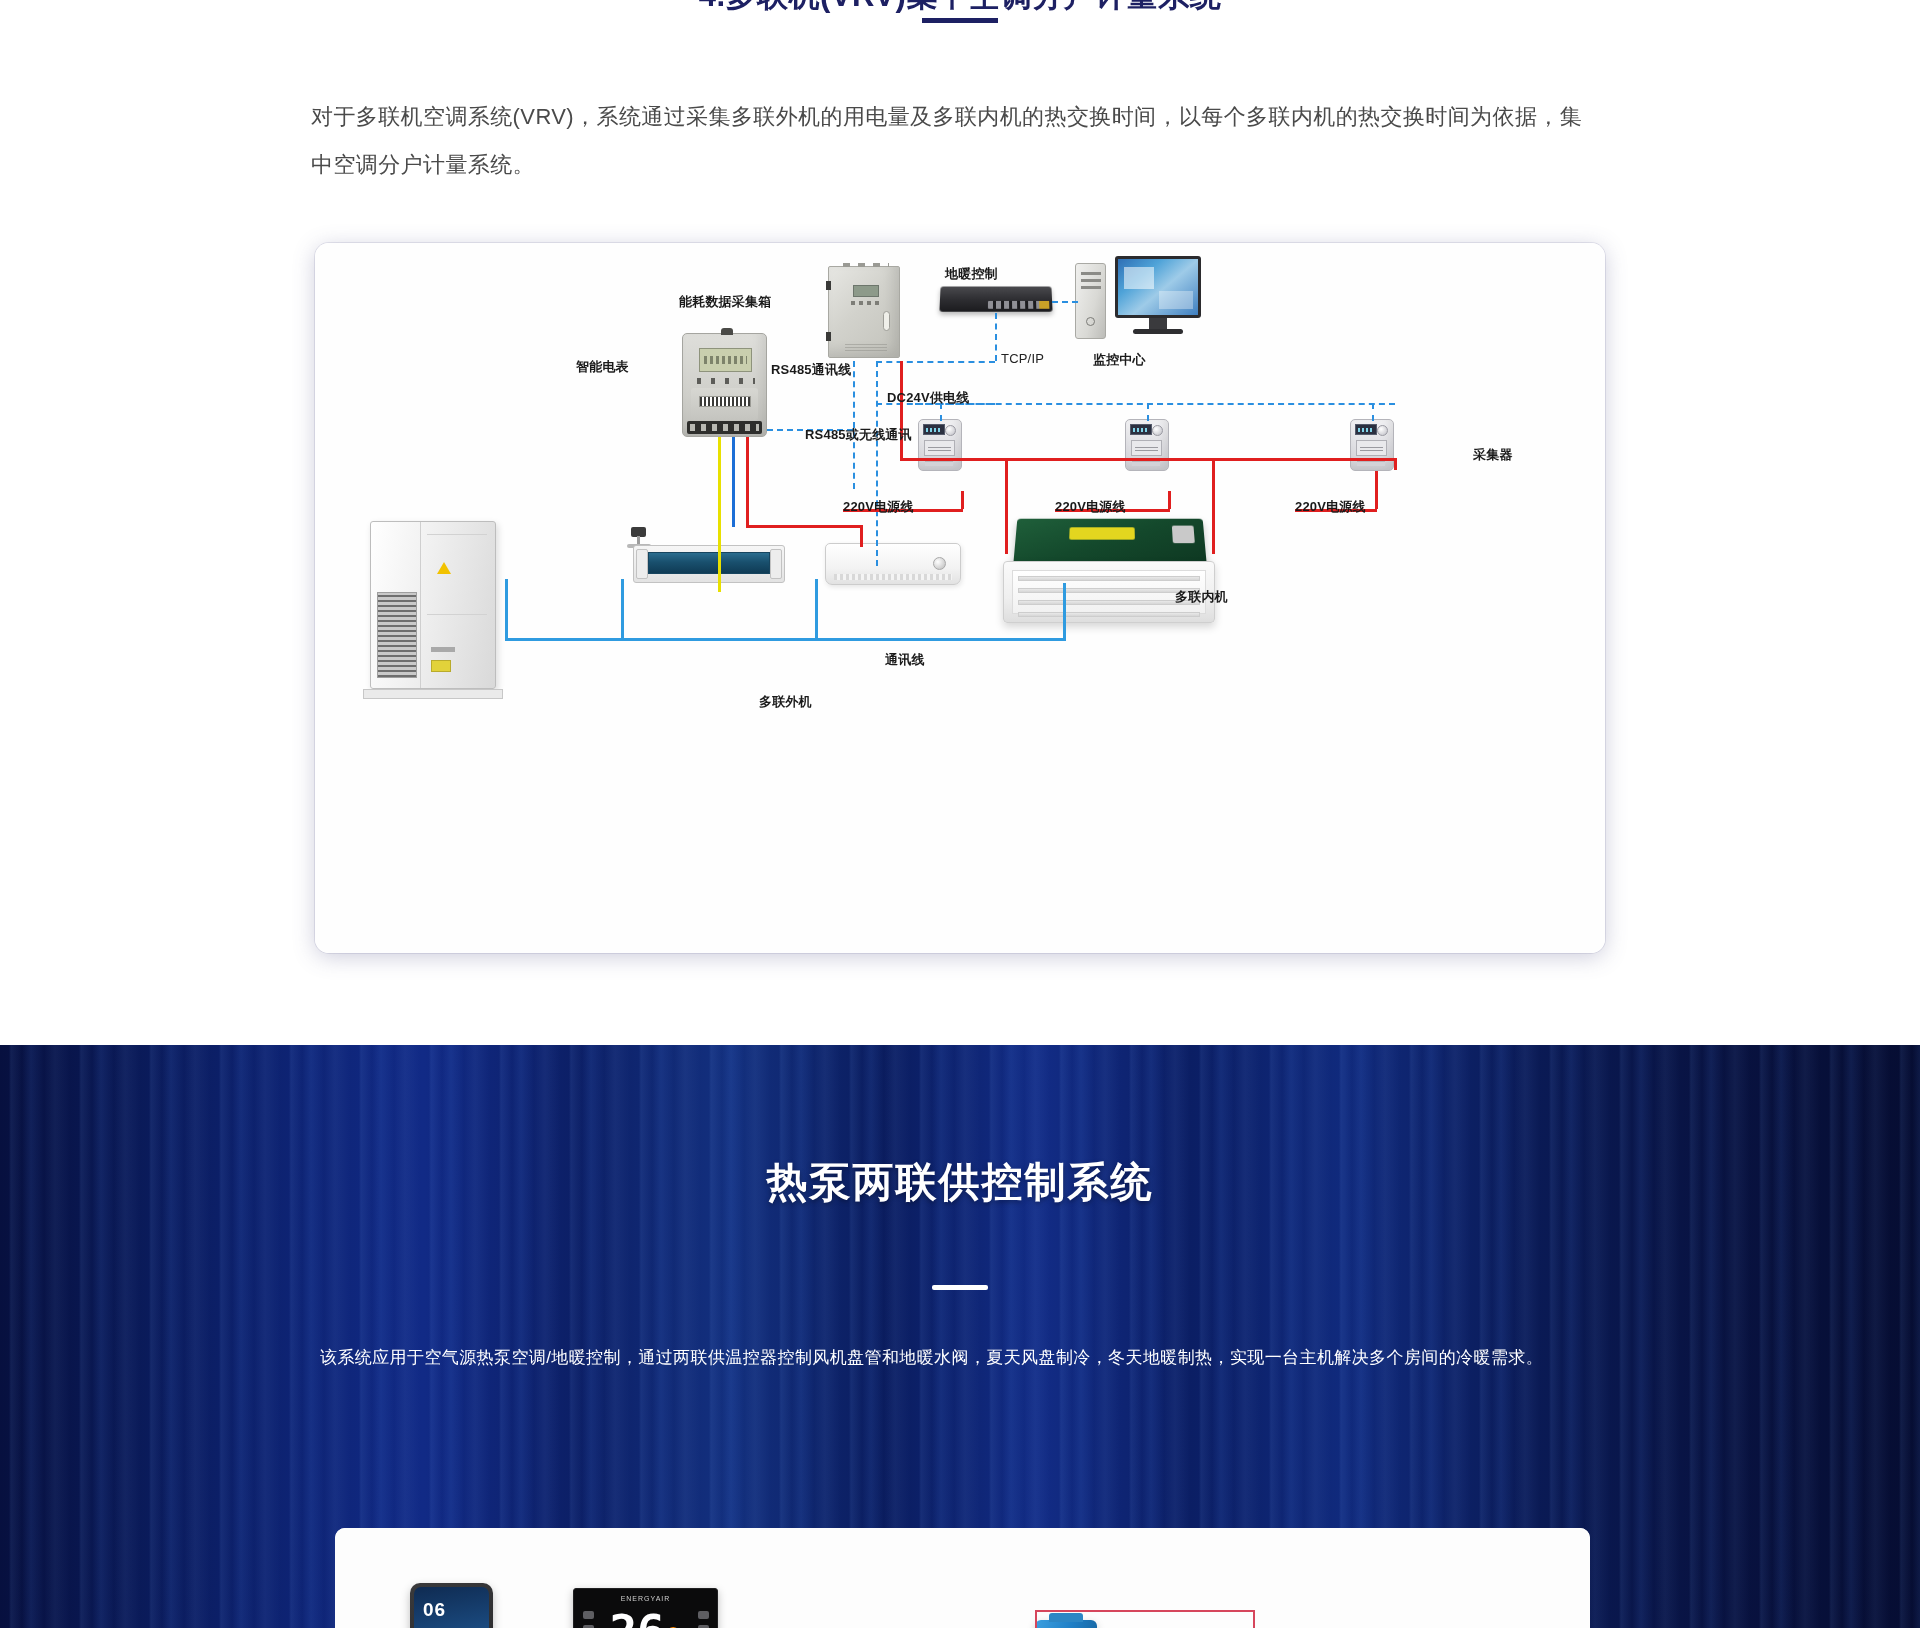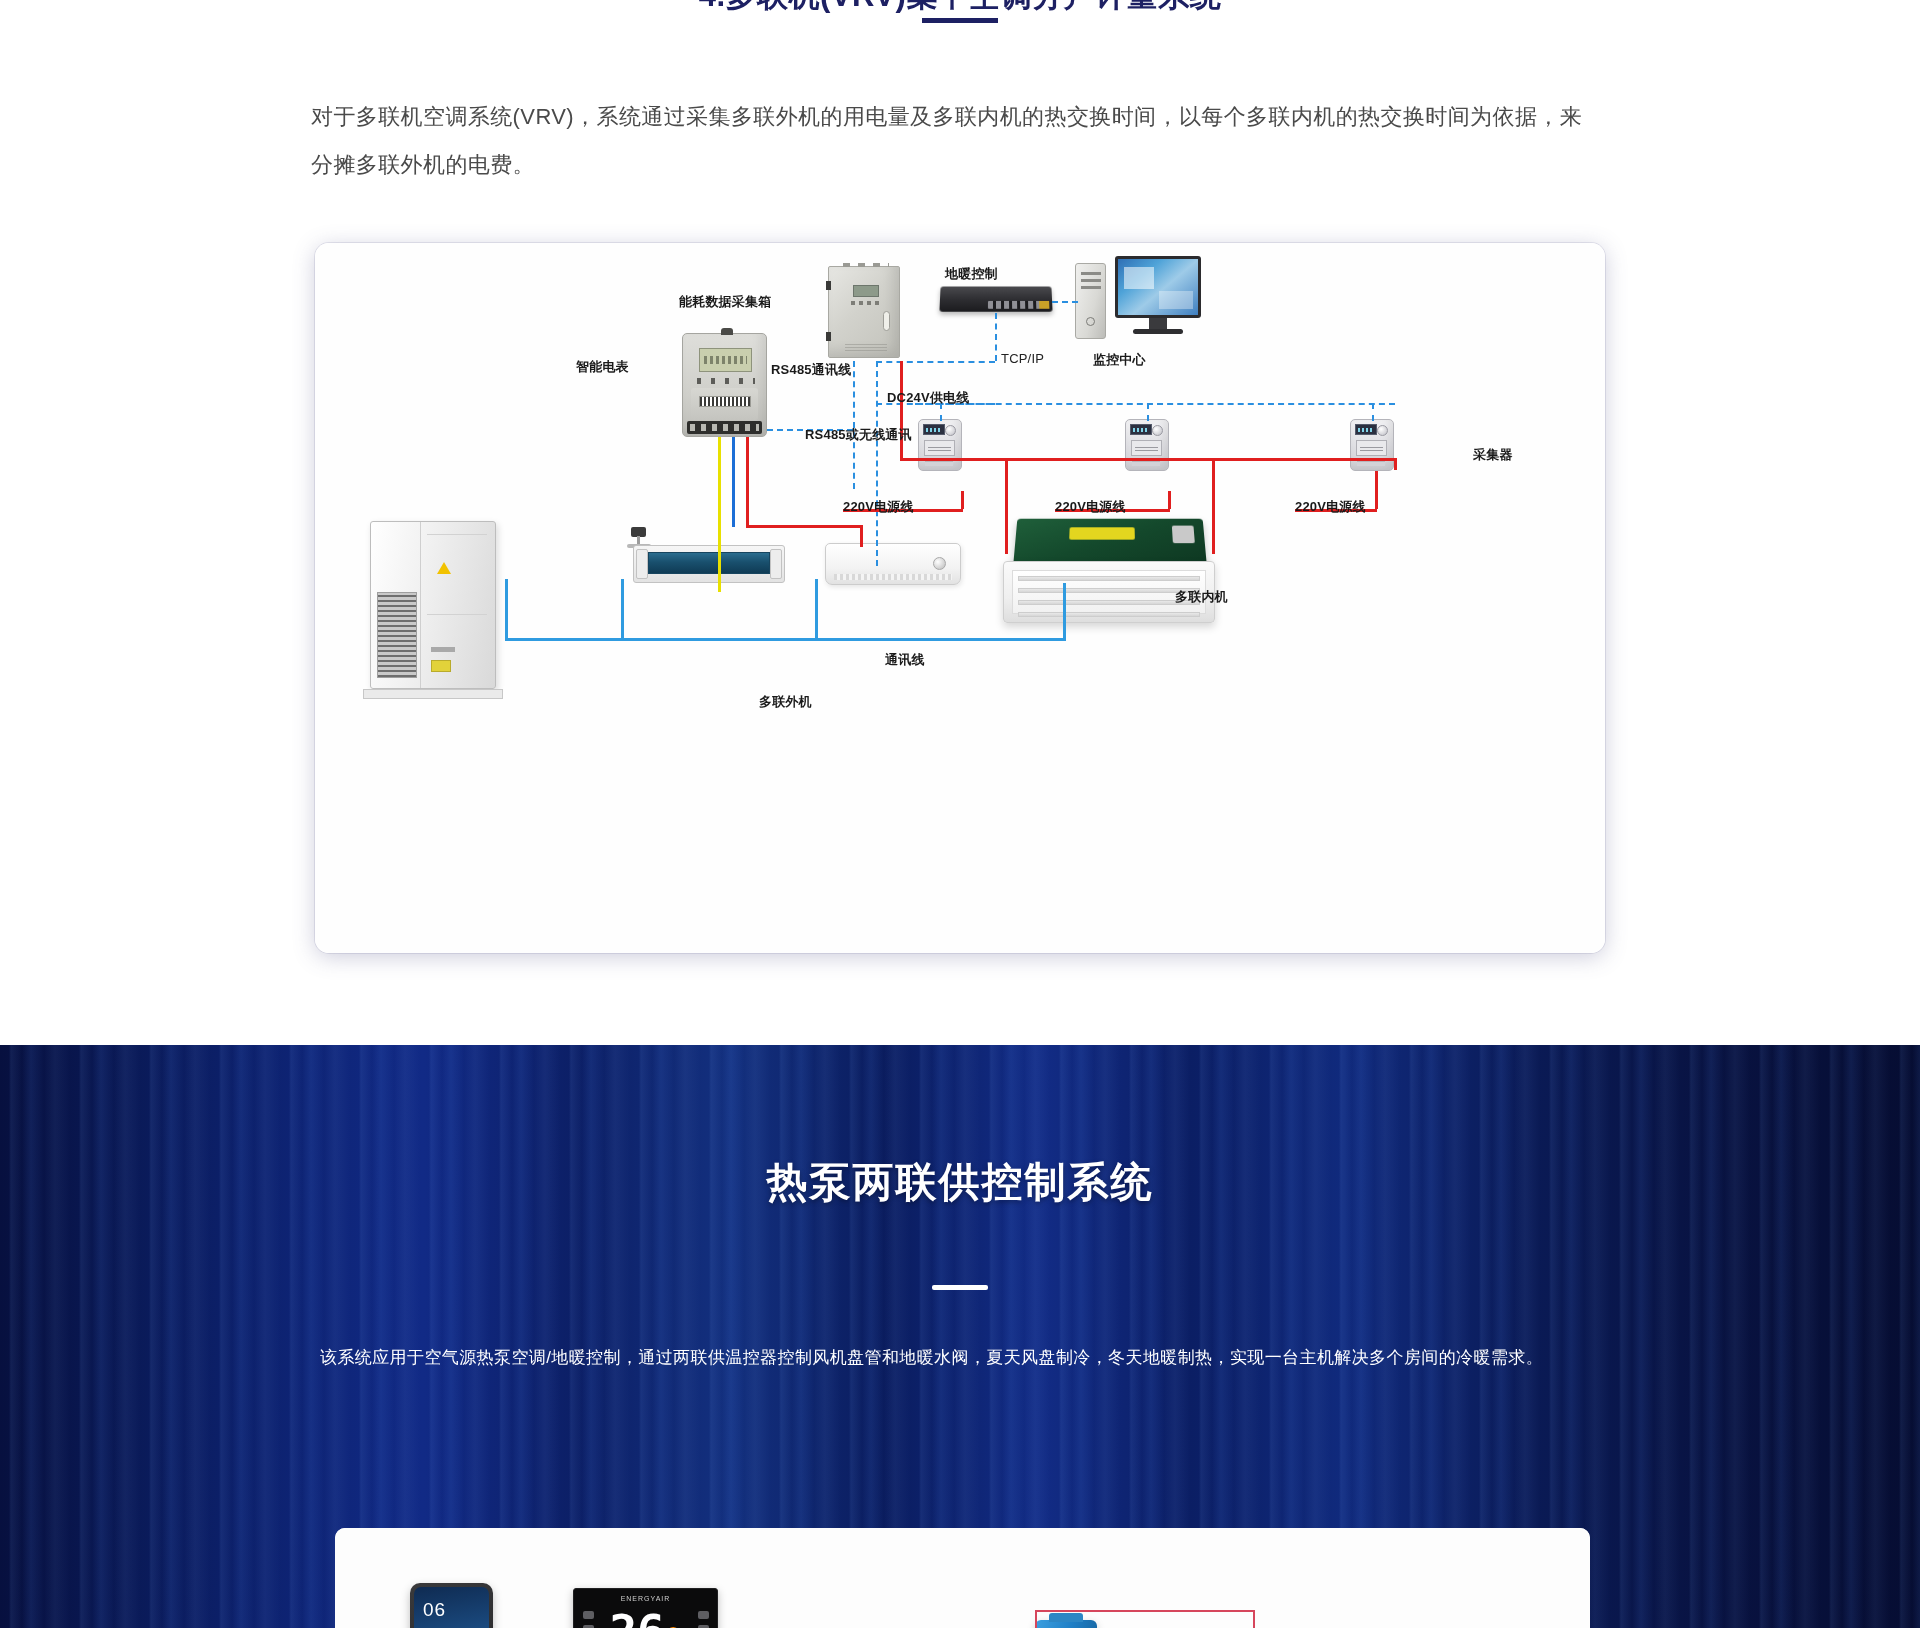--- a/index.html
+++ b/index.html
@@ -448,21 +448,21 @@
     border-radius: 10px; padding: 4px;
     box-shadow: 0 4px 10px rgba(0,0,0,0.25);
   }
   #hp-phone .pscreen {
     width:100%; height:100%; border-radius:7px; overflow:hidden;
     background: linear-gradient(170deg,#0f2b52 0%,#1c4f86 40%,#2a6fae 70%,#123a63 100%);
     position:relative;
   }
   #hp-phone .ptime {
     position:absolute; left:9px; top:12px; font-size:19px; color:#ffffff;
-    font-weight:normal; letter-spacing:1px;
+    font-weight:bold; letter-spacing:1px;
   }
 
   
   #hp-thermo {
     position:absolute; left: 238px; top: 60px; width: 145px; height: 108px;
     background: #0b0b0c; border-radius: 3px;
     border: 1px solid #202022;
     box-shadow: 0 3px 9px rgba(0,0,0,0.25);
   }
   #hp-thermo .brand {
@@ -501,21 +501,21 @@
 </head>
 <body>
 
 <div id="section-white">
 
   <div id="vrv-title-wrap">
     <div id="vrv-title">4.多联机(VRV)集中空调分户计量系统</div>
     <div id="vrv-title-rule"></div>
   </div>
 
-  <div id="vrv-paragraph">对于多联机空调系统(VRV)，系统通过采集多联外机的用电量及多联内机的热交换时间，以每个多联内机的热交换时间为依据，来分摊多联外机的电费。</div>
+  <div id="vrv-paragraph">对于多联机空调系统(VRV)，系统通过采集多联外机的用电量及多联内机的热交换时间，以每个多联内机的热交换时间为依据，集中空调分户计量系统。</div>
 
   <div id="diagram-card">
     <div id="diagram-inner">
 
       <div class="device" id="dev-cabinet">
         <div class="tabs"></div>
           <div class="hinge-t"></div>
           <div class="hinge-b"></div>
         <div class="screen"></div>
           <div class="btns"></div>

